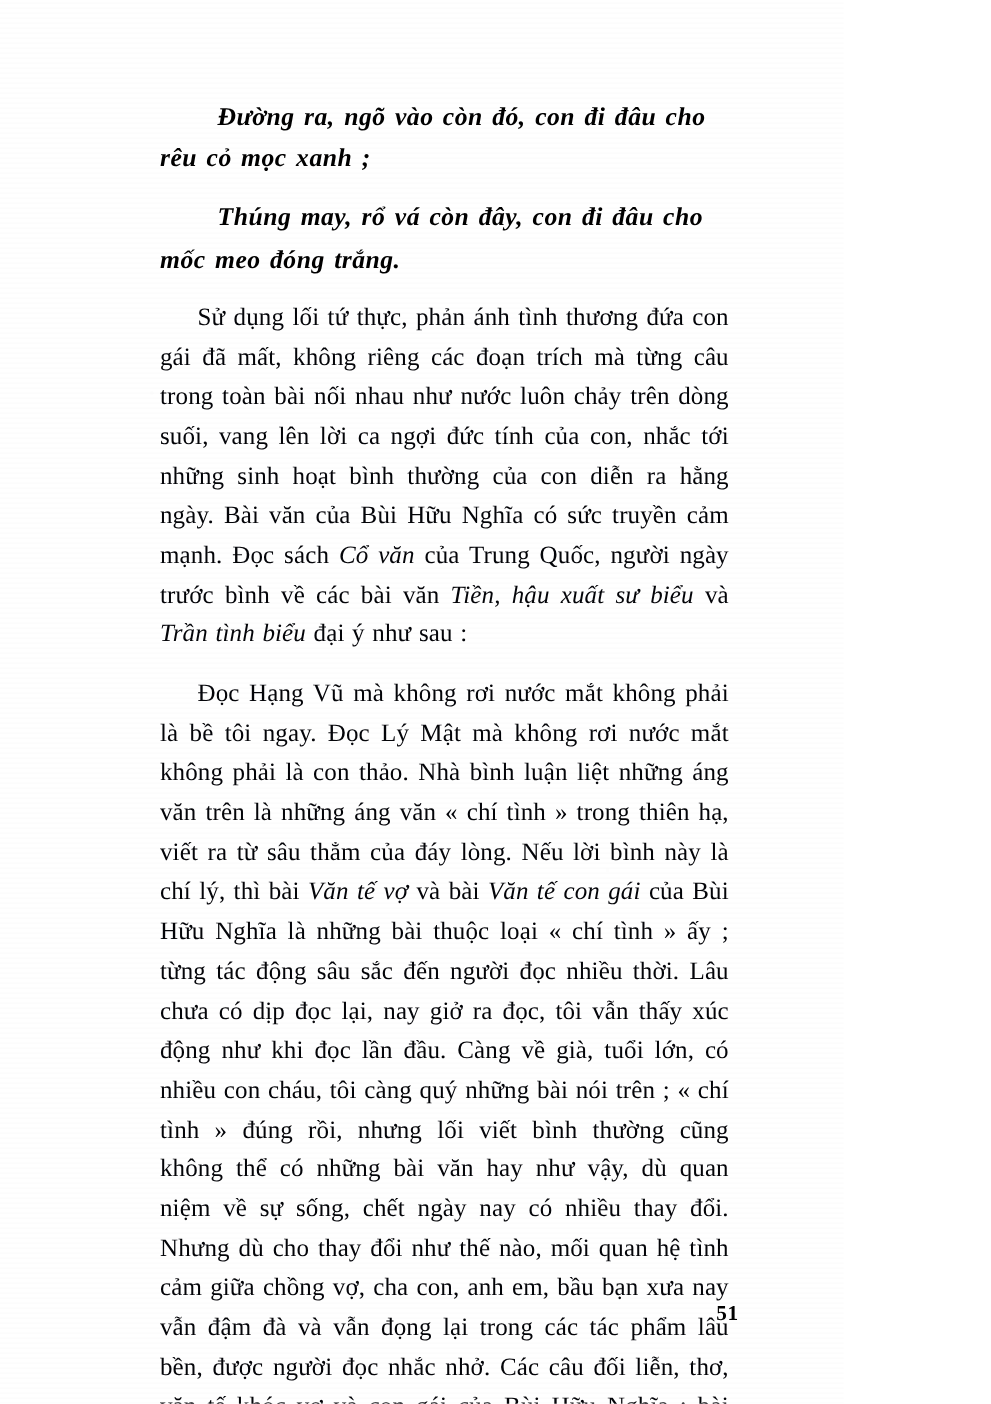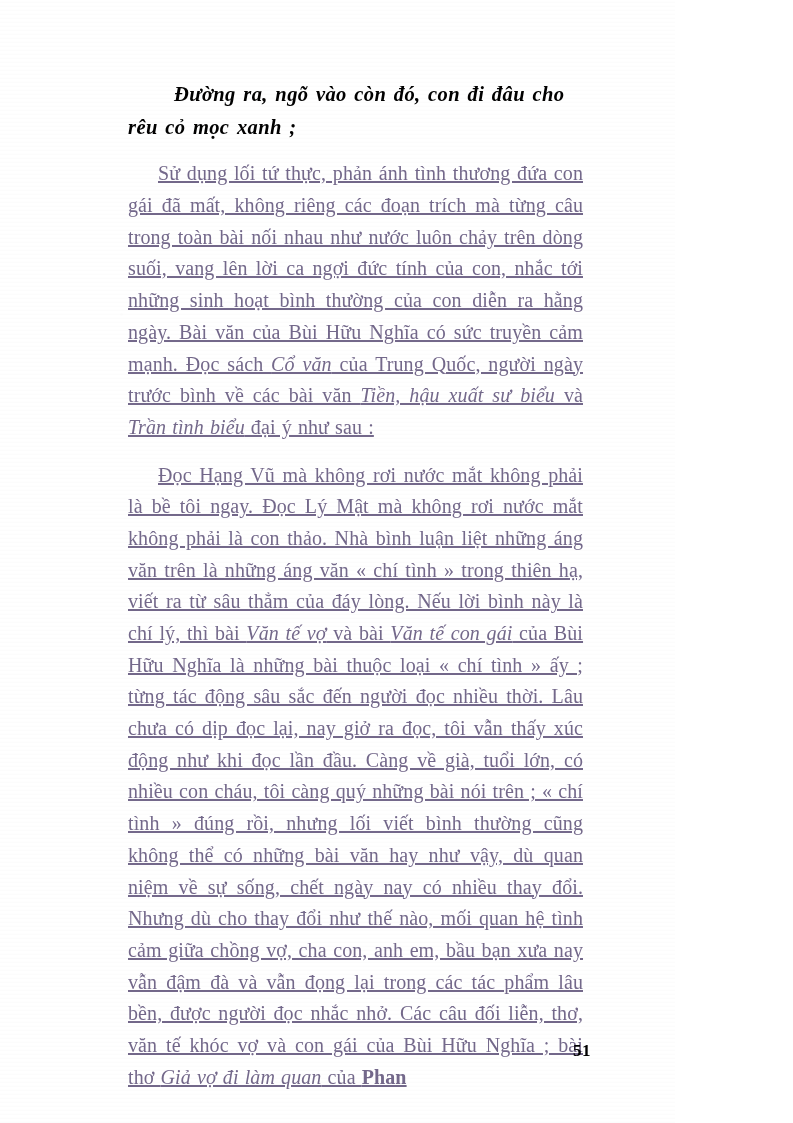--- a/index.html
+++ b/index.html
@@ -46,22 +46,21 @@
     color: #15110f;
   }
   p.body-par {
     margin: 0 0 2px 0;
     font-size: 20px;
     line-height: 1.585;
     text-align: justify;
     text-indent: 30px;
     letter-spacing: 0.1px;
     word-spacing: 1px;
-    color: #8b5cf6;
-    text-decoration: underline;
+    color: #0f172a;
   }
   p.body-par.quote {
     margin-top: 16px;
   }
   .it {
     font-style: italic;
   }
   .bd {
     font-weight: bold;
     margin-top: 45px;
@@ -79,20 +78,21 @@
     filter: contrast(1.18) saturate(0.2);
   }
 </style>
 </head>
 <body>
 
 <div class="page filter-wrap">
 
   <div class="verse-block">
     <p class="verse">Đường ra, ngõ vào còn đó, con đi đâu cho rêu cỏ mọc xanh ;</p>
+    <p class="verse">Thúng may, rổ vá còn đây, con đi đâu cho mốc meo đóng trắng.</p>
   </div>
 
   <div>
     <p class="body-par"><span>Sử dụng lối tứ thực, phản ánh tình thương đứa con gái đã mất, không riêng các đoạn trích mà từng câu trong toàn bài nối nhau như nước luôn chảy trên dòng suối, vang lên lời ca ngợi đức tính của con, nhắc tới những sinh hoạt bình thường của con diễn ra hằng ngày. Bài văn của Bùi Hữu Nghĩa có sức truyền cảm mạnh. Đọc sách </span><span class="it">Cổ văn</span><span> của Trung Quốc, người ngày trước bình về các bài văn </span><span class="it">Tiền, hậu xuất sư biểu</span><span> và </span><span class="it">Trần tình biểu</span><span> đại ý như sau :</span></p>
     <p class="body-par quote"><span>Đọc Hạng Vũ mà không rơi nước mắt không phải là bề tôi ngay. Đọc Lý Mật mà không rơi nước mắt không phải là con thảo. Nhà bình luận liệt những áng văn trên là những áng văn « chí tình » trong thiên hạ, viết ra từ sâu thẳm của đáy lòng. Nếu lời bình này là chí lý, thì bài </span><span class="it">Văn tế vợ</span><span> và bài </span><span class="it">Văn tế con gái</span><span> của Bùi Hữu Nghĩa là những bài thuộc loại « chí tình » ấy ; từng tác động sâu sắc đến người đọc nhiều thời. Lâu chưa có dịp đọc lại, nay giở ra đọc, tôi vẫn thấy xúc động như khi đọc lần đầu. Càng về già, tuổi lớn, có nhiều con cháu, tôi càng quý những bài nói trên ; « chí tình » đúng rồi, nhưng lối viết bình thường cũng không thể có những bài văn hay như vậy, dù quan niệm về sự sống, chết ngày nay có nhiều thay đổi. Nhưng dù cho thay đổi như thế nào, mối quan hệ tình cảm giữa chồng vợ, cha con, anh em, bầu bạn xưa nay vẫn đậm đà và vẫn đọng lại trong các tác phẩm lâu bền, được người đọc nhắc nhở. Các câu đối liễn, thơ, văn tế khóc vợ và con gái của Bùi Hữu Nghĩa ; bài thơ </span><span class="it">Giả vợ đi làm quan</span><span> của </span><span class="bd">Phan</span></p>
   </div>
 
   <div class="page-number">51</div>
 
   <div class="scan-noise"></div>

